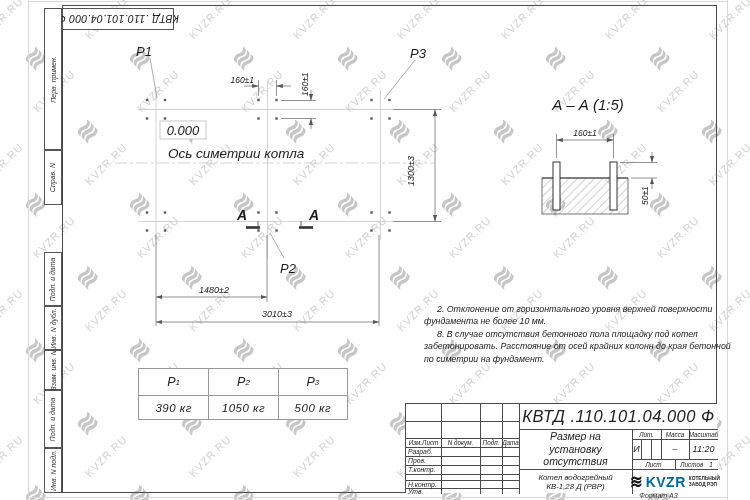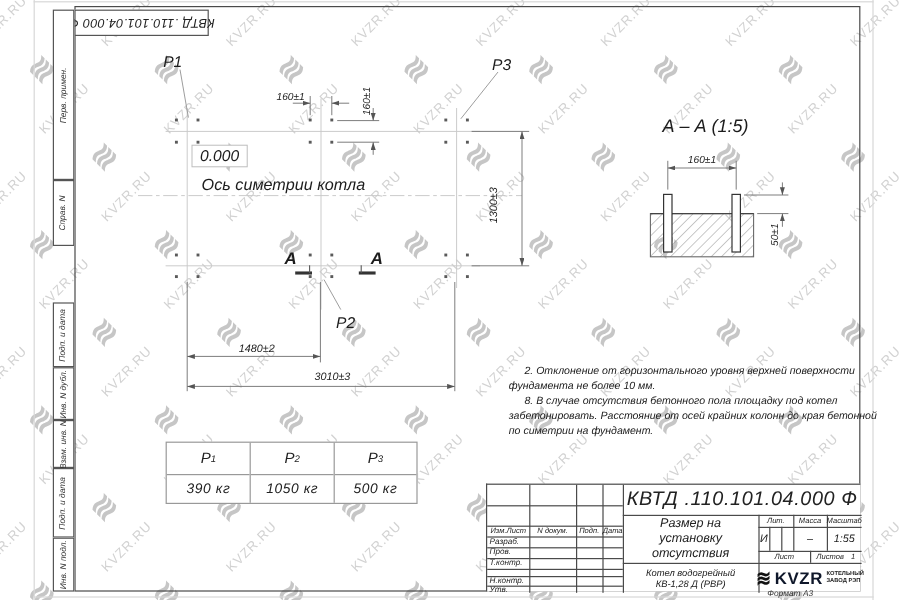--- a/index.html
+++ b/index.html
@@ -65,21 +65,21 @@
   .tb-v{position:absolute;width:0;border-left:1px solid #4a4a4a;}
   .tb-h{position:absolute;height:0;border-top:1px solid #4a4a4a;}
   .tb-cell{position:absolute;display:flex;align-items:center;justify-content:center;color:#222;font-style:italic;}
   .tb-small{font-size:6.3px;}
   .tb-rowlabel{position:absolute;left:2px;font-size:6.8px;font-style:italic;color:#222;}
   #tb-number{left:113px;top:0;width:199px;height:25px;font-size:16.5px;letter-spacing:0.5px;}
   #tb-name{left:113px;top:25px;width:113px;height:40px;flex-direction:column;font-size:10.5px;line-height:12.5px;}
   #tb-product{left:113px;top:66px;width:113px;height:24px;flex-direction:column;font-size:7.8px;line-height:9.5px;}
   #tb-logo{left:226px;top:65px;width:86px;height:25px;display:flex;align-items:center;justify-content:center;gap:3px;position:absolute;}
   #tb-logo .glyph{font-size:15px;font-weight:bold;color:#111;transform:scaleY(1.25);font-style:normal;}
-  #tb-logo .brand{font-size:14px;font-weight:800;color:#0f172a;letter-spacing:0.5px;font-style:normal;}
+  #tb-logo .brand{font-size:14px;font-weight:800;color:#0369a1;letter-spacing:0.5px;font-style:normal;}
   #tb-logo .works{display:flex;flex-direction:column;font-size:4.8px;font-weight:bold;color:#222;line-height:5.5px;font-style:normal;}
   #format-label{
     position:absolute;left:600px;top:492px;width:117px;text-align:center;z-index:6;
     font-size:7px;font-style:italic;color:#333;
   }
 </style>
 </head>
 <body>
 
 <div id="watermarks">
@@ -433,21 +433,21 @@
   <div class="tb-cell" id="tb-product">
     <div>Котел водогрейный</div>
     <div>КВ-1,28 Д (РВР)</div>
   </div>
 
   <div class="tb-cell tb-small" style="left:226px;top:25px;width:29px;height:10px;">Лит.</div>
   <div class="tb-cell tb-small" style="left:255px;top:25px;width:28px;height:10px;">Масса</div>
   <div class="tb-cell tb-small" style="left:283px;top:25px;width:29px;height:10px;">Масштаб</div>
   <div class="tb-cell" style="left:226px;top:35px;width:9px;height:20px;font-size:9px;">И</div>
   <div class="tb-cell" style="left:255px;top:35px;width:28px;height:20px;font-size:9px;">–</div>
-  <div class="tb-cell" style="left:283px;top:35px;width:29px;height:20px;font-size:9px;">1:55</div>
+  <div class="tb-cell" style="left:283px;top:35px;width:29px;height:20px;font-size:9px;">11:20</div>
 
   <div class="tb-cell tb-small" style="left:226px;top:55px;width:43px;height:10px;">Лист</div>
   <div class="tb-cell tb-small" style="left:269px;top:55px;width:43px;height:10px;gap:6px;">
     <span>Листов</span>
     <span>1</span>
   </div>
 
   <div id="tb-logo">
     <span class="glyph">≋</span>
     <span class="brand">KVZR</span>

